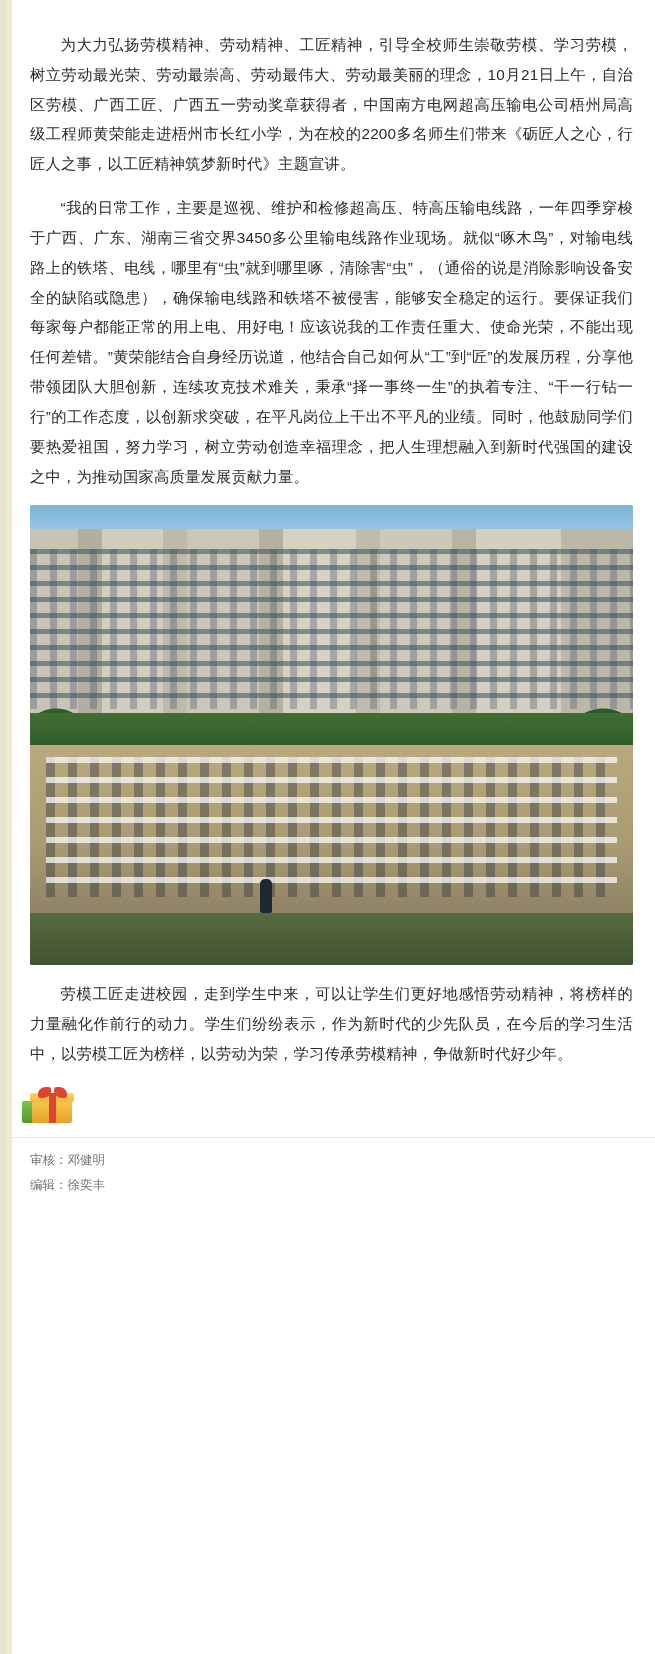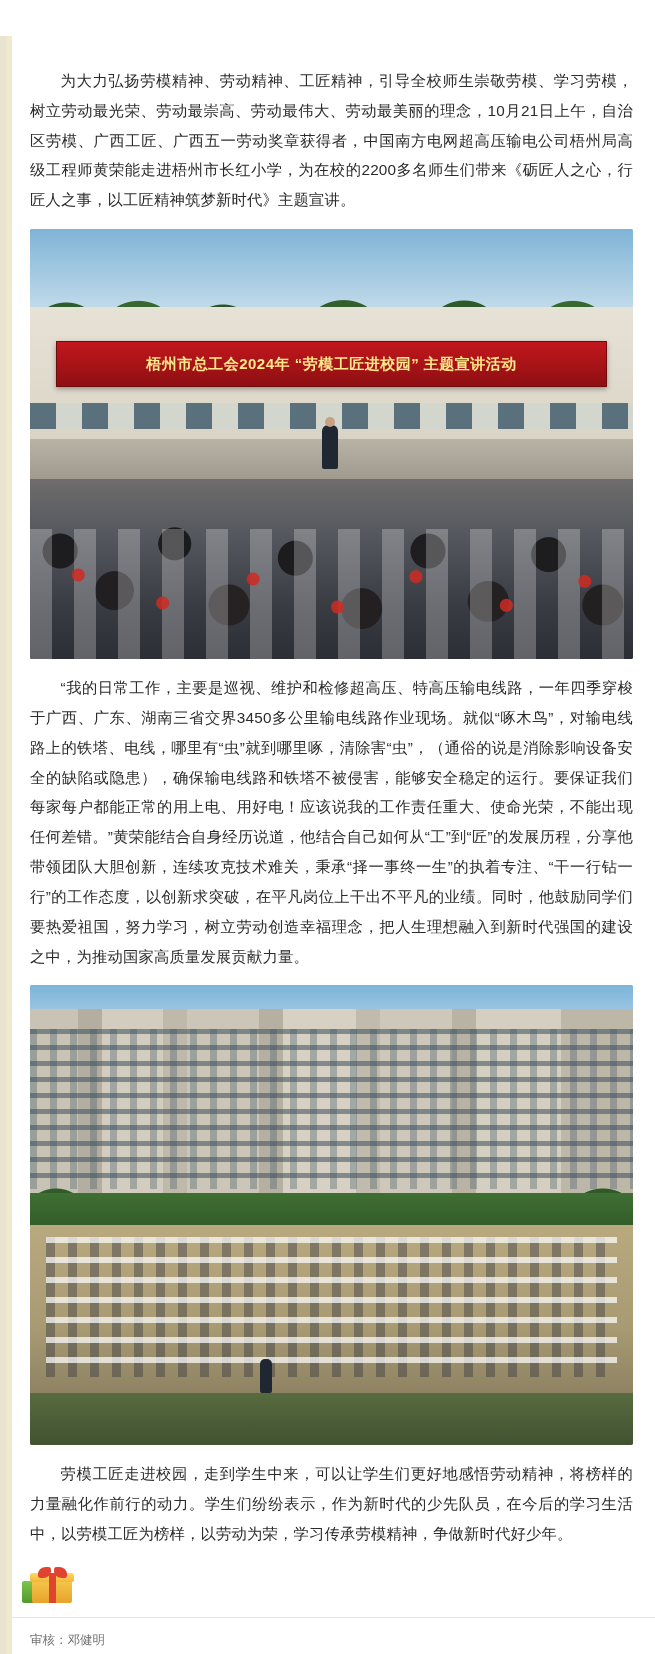--- a/index.html
+++ b/index.html
@@ -23,21 +23,20 @@
   .left-rail {
     position: absolute;
     left: 0;
     top: 0;
     bottom: 0;
     width: 6px;
     background: #efe9cf;
   }
   .content {
     padding: 30px 22px 0 24px;
-    margin-top: 36px;
   }
   p.para {
     font-size: 15.3px;
     line-height: 1.95;
     color: #2b2b2b;
     margin: 0 0 14px 0;
     text-align: justify;
     text-indent: 2em;
     letter-spacing: 0.2px;
   }
@@ -256,37 +255,20 @@
 </head>
 <body>
 
 <div class="page">
   <div class="left-rail"></div>
 
   <div class="content">
 
     <p class="para">为大力弘扬劳模精神、劳动精神、工匠精神，引导全校师生崇敬劳模、学习劳模，树立劳动最光荣、劳动最崇高、劳动最伟大、劳动最美丽的理念，10月21日上午，自治区劳模、广西工匠、广西五一劳动奖章获得者，中国南方电网超高压输电公司梧州局高级工程师黄荣能走进梧州市长红小学，为在校的2200多名师生们带来《砺匠人之心，行匠人之事，以工匠精神筑梦新时代》主题宣讲。</p>
 
-    <div class="photo photo1">
-      <div class="p1-sky"></div>
-      <div class="p1-trees"></div>
-      <div class="p1-building">
-        <div class="p1-bwin"></div>
-        <div class="p1-bwin2"></div>
-        <div class="p1-rail"></div>
-      </div>
-      <div class="p1-banner">
-        <span>梧州市总工会2024年 “劳模工匠进校园” 主题宣讲活动</span>
-      </div>
-      <div class="p1-stage"></div>
-      <div class="p1-speaker"></div>
-      <div class="p1-crowd"></div>
-      <div class="p1-shirts"></div>
-      <div class="p1-scarves"></div>
-    </div>
 
     <p class="para">“我的日常工作，主要是巡视、维护和检修超高压、特高压输电线路，一年四季穿梭于广西、广东、湖南三省交界3450多公里输电线路作业现场。就似“啄木鸟”，对输电线路上的铁塔、电线，哪里有“虫”就到哪里啄，清除害“虫”，（通俗的说是消除影响设备安全的缺陷或隐患），确保输电线路和铁塔不被侵害，能够安全稳定的运行。要保证我们每家每户都能正常的用上电、用好电！应该说我的工作责任重大、使命光荣，不能出现任何差错。”黄荣能结合自身经历说道，他结合自己如何从“工”到“匠”的发展历程，分享他带领团队大胆创新，连续攻克技术难关，秉承“择一事终一生”的执着专注、“干一行钻一行”的工作态度，以创新求突破，在平凡岗位上干出不平凡的业绩。同时，他鼓励同学们要热爱祖国，努力学习，树立劳动创造幸福理念，把人生理想融入到新时代强国的建设之中，为推动国家高质量发展贡献力量。</p>
 
     <div class="photo photo2">
       <div class="p2-sky"></div>
       <div class="p2-blocks"></div>
       <div class="p2-winrows"></div>
       <div class="p2-treesL"></div>
       <div class="p2-treesR"></div>
       <div class="p2-greenbelt"></div>

